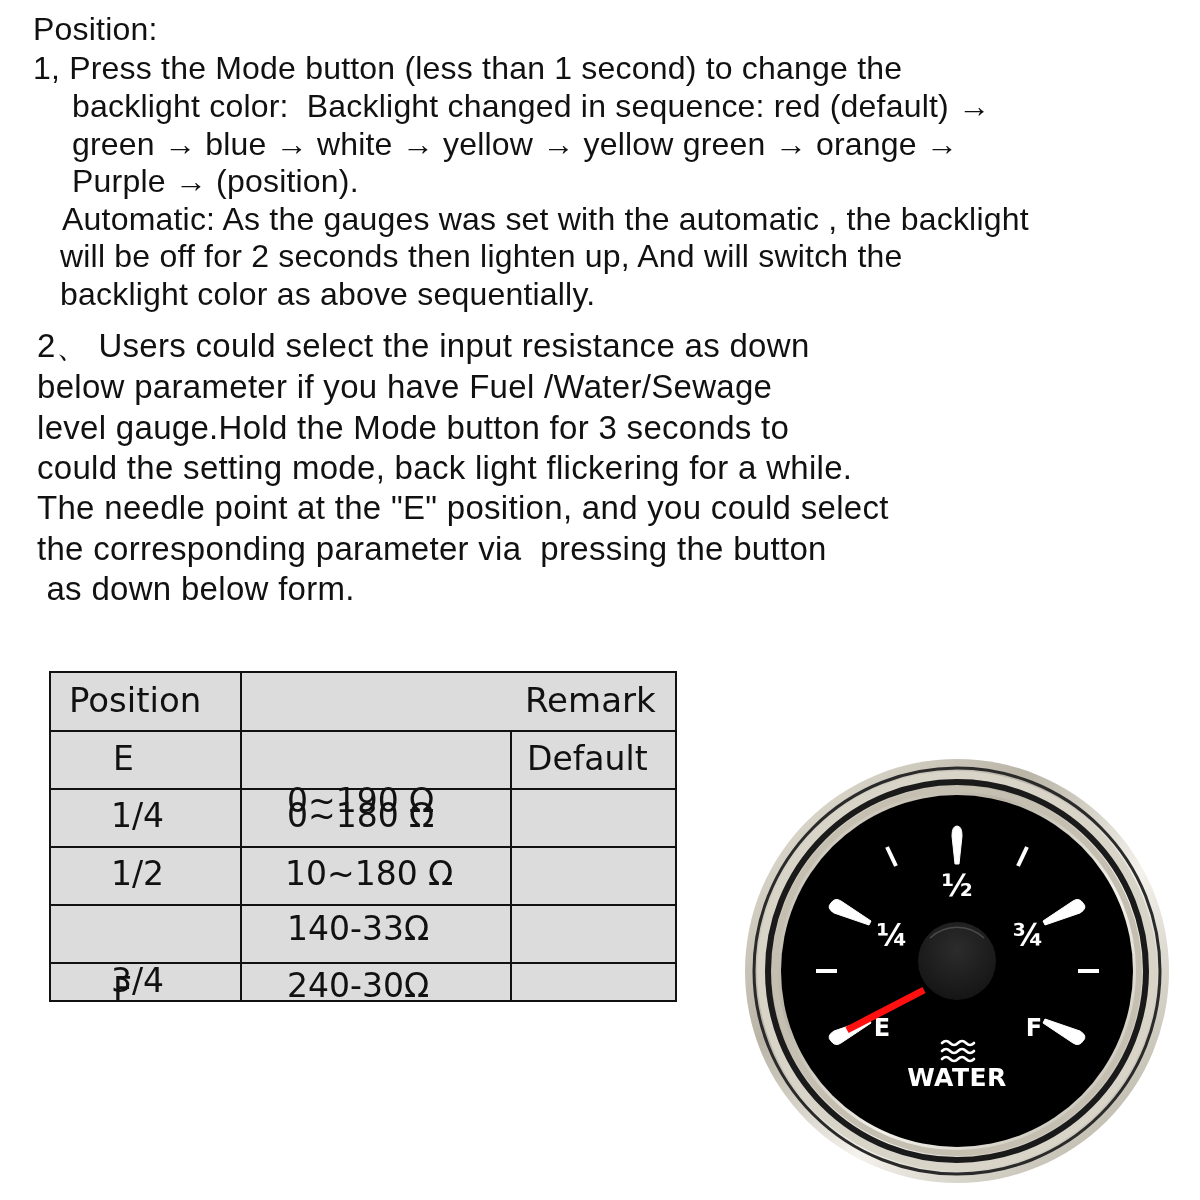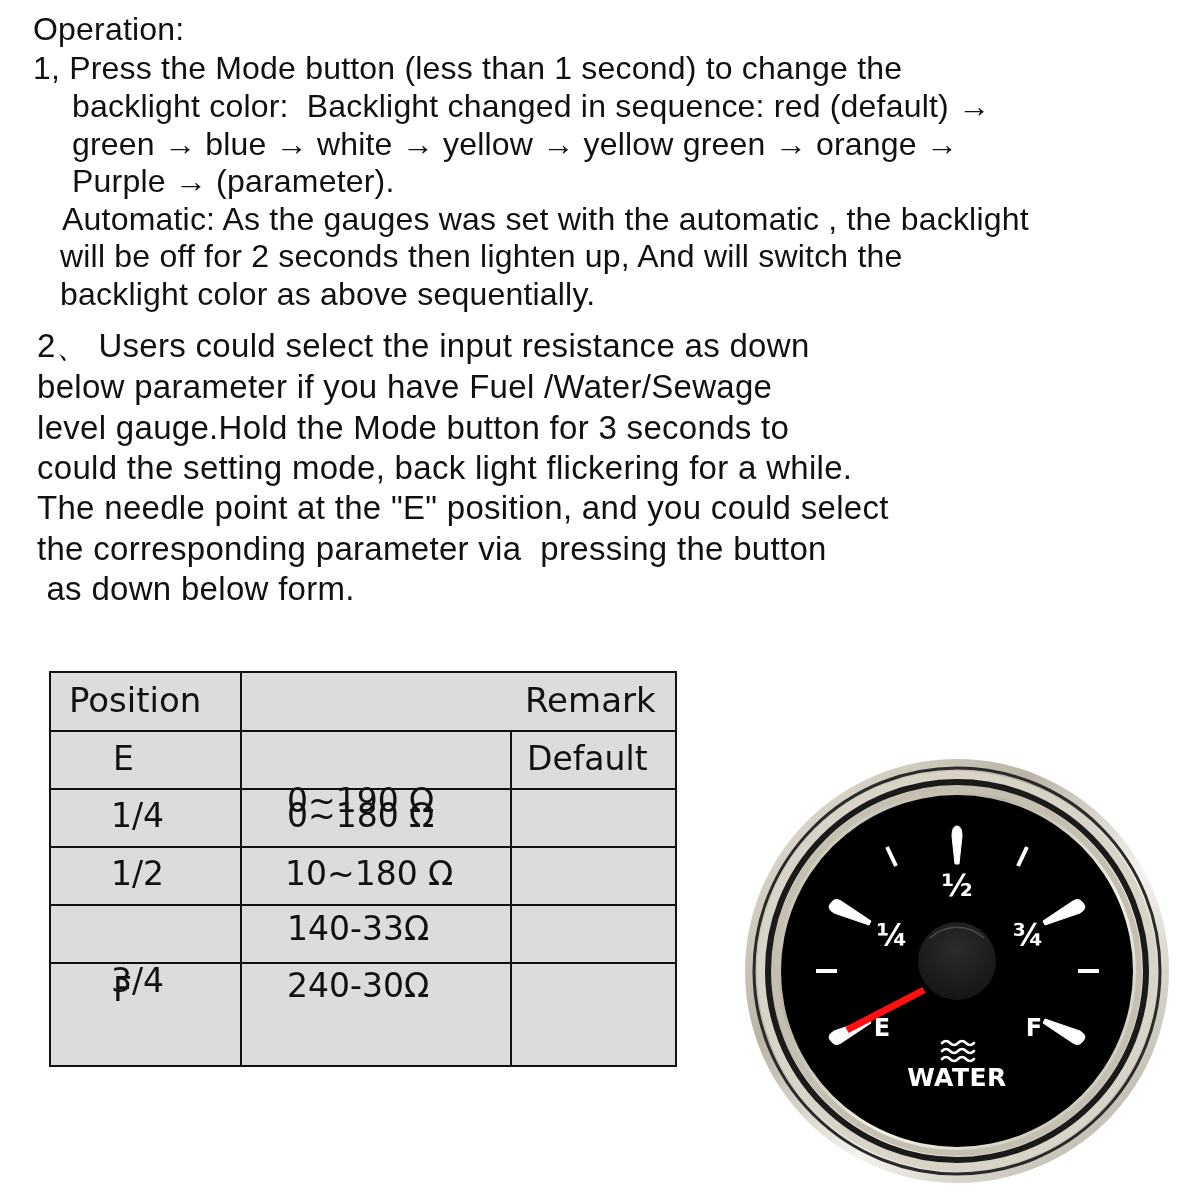--- a/index.html
+++ b/index.html
@@ -2,42 +2,42 @@
 <html><head>
 <meta charset="utf-8">
 <style>
   html, body { margin: 0; padding: 0; background: #ffffff; }
   body { width: 1200px; height: 1200px; position: relative; overflow: hidden;
          font-family: "Liberation Sans", sans-serif; color: #111; }
   .line { position: absolute; white-space: pre; font-size: 32px; line-height: 38px; letter-spacing: 0.2px; }
   .p2 { font-size: 33px; line-height: 40px; letter-spacing: 0.3px; }
 
   
-  .tbl { position: absolute; left: 49px; top: 671px; width: 628px; height: 396px;
+  .tbl { position: absolute; left: 49px; top: 671px; width: 628px; height: 331px;
          background: #dcdcdc; border: 2px solid #111; box-sizing: border-box;
          font-family: "DejaVu Sans", sans-serif; }
   .tbl .hline { position: absolute; left: 0; right: 0; height: 2px; background: #111; }
   .tbl .vline { position: absolute; width: 2px; background: #111; }
   .cell { position: absolute; font-size: 33px; line-height: 40px; color: #111; white-space: nowrap; }
   .hcell { font-size: 34px; }
 
   
   .gauge { position: absolute; left: 744px; top: 758px; width: 426px; height: 426px; }
   .gauge svg { width: 426px; height: 426px; display: block; }
 </style>
 </head>
 <body>
 
-<div class="line" style="left:33px; top:10px;">Operation:</div>
+<div class="line" style="left:33px; top:10px;">Position:</div>
 
 <div>
   <div class="line" style="left:33px; top:49px;">1, Press the Mode button (less than 1 second) to change the</div>
   <div class="line" style="left:72px; top:87px;">backlight color:  Backlight changed in sequence: red (default) →</div>
   <div class="line" style="left:72px; top:125px;">green → blue → white → yellow → yellow green → orange →</div>
-  <div class="line" style="left:72px; top:162px;">Purple → (parameter).</div>
+  <div class="line" style="left:72px; top:162px;">Purple → (position).</div>
   <div class="line" style="left:62px; top:200px;">Automatic: As the gauges was set with the automatic , the backlight</div>
   <div class="line" style="left:60px; top:237px;">will be off for 2 seconds then lighten up, And will switch the</div>
   <div class="line" style="left:60px; top:275px;">backlight color as above sequentially.</div>
 </div>
 
 <div>
   <div class="line p2" style="left:37px; top:326px;">2、 Users could select the input resistance as down</div>
   <div class="line p2" style="left:37px; top:367px;">below parameter if you have Fuel /Water/Sewage</div>
   <div class="line p2" style="left:37px; top:408px;">level gauge.Hold the Mode button for 3 seconds to</div>
   <div class="line p2" style="left:37px; top:448px;">could the setting mode, back light flickering for a while.</div>

